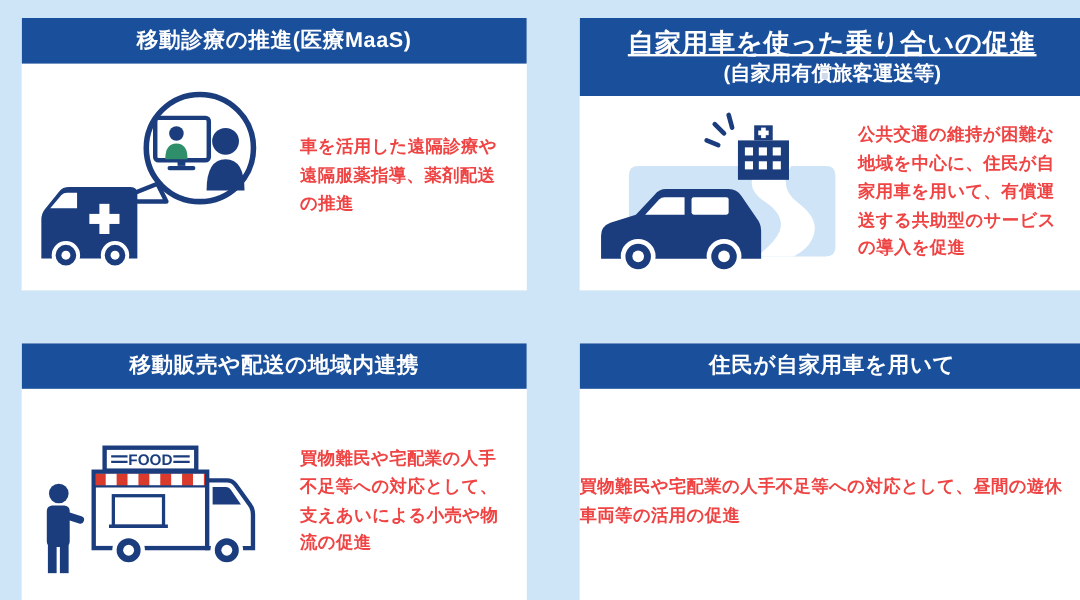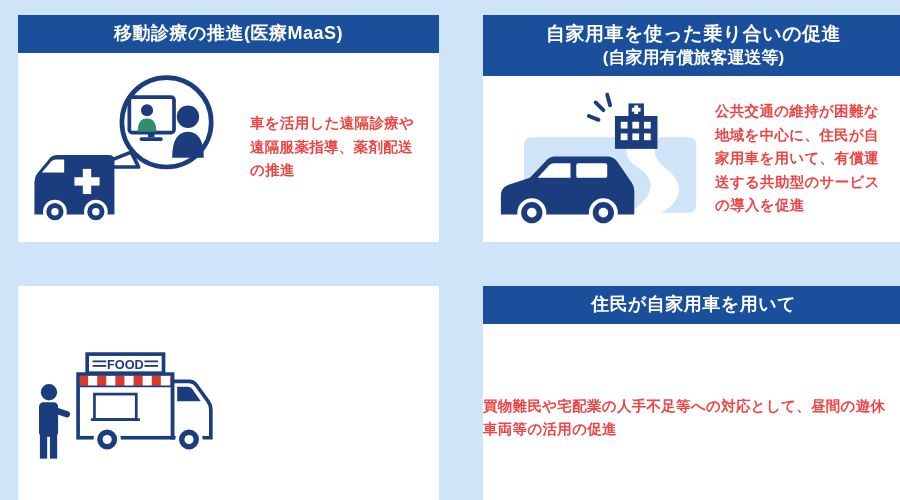--- a/index.html
+++ b/index.html
@@ -113,21 +113,21 @@
             <circle cx="74" cy="152" r="4" fill="#ffffff"></circle>
           </g>
         </svg>
       </div>
       <p class="desc">車を活用した遠隔診療や遠隔服薬指導、薬剤配送の推進</p>
     </div>
   </section>
 
   <section class="card">
     <header class="card-header">
-      <span class="card-title" style="font-size:19px;">自家用車を使った乗り合いの促進</span>
+      <span class="card-title" style="font-size:22px;text-decoration:underline;">自家用車を使った乗り合いの促進</span>
       <span class="card-subtitle">(自家用有償旅客運送等)</span>
     </header>
     <div class="card-body">
       <div class="icon-area">
         <svg viewBox="0 0 215 150" width="208" height="145">
           <g>
             <path d="M38 52 Q30 52 30 60 L30 122 Q30 130 38 130 L200 130 Q208 130 208 122 L208 60 Q208 52 200 52 Z" fill="#cfe4f6"></path>
             <path d="M142 52 L170 52 Q158 70 176 84 Q196 99 188 115 Q184 124 172 130 L140 130 Q156 118 160 108 Q165 94 146 82 Q128 70 142 52 Z" fill="#ffffff"></path>
           </g>
           <g stroke="#1b3d7d" stroke-width="4" stroke-linecap="round">
@@ -158,20 +158,23 @@
             <circle cx="112" cy="130" r="13" fill="#1b3d7d" stroke="#ffffff" stroke-width="4"></circle>
             <circle cx="112" cy="130" r="5" fill="#ffffff"></circle>
           </g>
         </svg>
       </div>
       <p class="desc">公共交通の維持が困難な地域を中心に、住民が自家用車を用いて、有償運送する共助型のサービスの導入を促進</p>
     </div>
   </section>
 
   <section class="card">
+    <header class="card-header">
+      <span class="card-title">移動販売や配送の地域内連携</span>
+    </header>
     <div class="card-body">
       <div class="icon-area">
         <svg viewBox="0 0 235 165" width="214" height="150">
           <g>
             <circle cx="24" cy="74" r="9" fill="#1b3d7d"></circle>
             <rect x="13" y="85" width="21" height="38" rx="5" fill="#1b3d7d"></rect>
             <rect x="30" y="90" width="19" height="7" rx="3.5" fill="#1b3d7d" transform="rotate(18 30 90)"></rect>
             <rect x="14" y="121" width="8" height="26" fill="#1b3d7d"></rect>
             <rect x="25" y="121" width="8" height="26" fill="#1b3d7d"></rect>
           </g>
@@ -200,20 +203,21 @@
             <path d="M165 68 L177 68 Q180 68 182 71 L191 84 L165 84 Z" fill="#1b3d7d"></path>
           </g>
           <g>
             <circle cx="88" cy="126" r="13" fill="#1b3d7d" stroke="#ffffff" stroke-width="4"></circle>
             <circle cx="88" cy="126" r="5" fill="#ffffff"></circle>
             <circle cx="178" cy="126" r="13" fill="#1b3d7d" stroke="#ffffff" stroke-width="4"></circle>
             <circle cx="178" cy="126" r="5" fill="#ffffff"></circle>
           </g>
         </svg>
       </div>
+      <p class="desc">買物難民や宅配業の人手不足等への対応として、支えあいによる小売や物流の促進</p>
     </div>
   </section>
 
   <section class="card">
     <header class="card-header">
       <span class="card-title">住民が自家用車を用いて</span>
     </header>
     <div class="card-body">
       <p class="desc">買物難民や宅配業の人手不足等への対応として、昼間の遊休車両等の活用の促進</p>
     </div>

